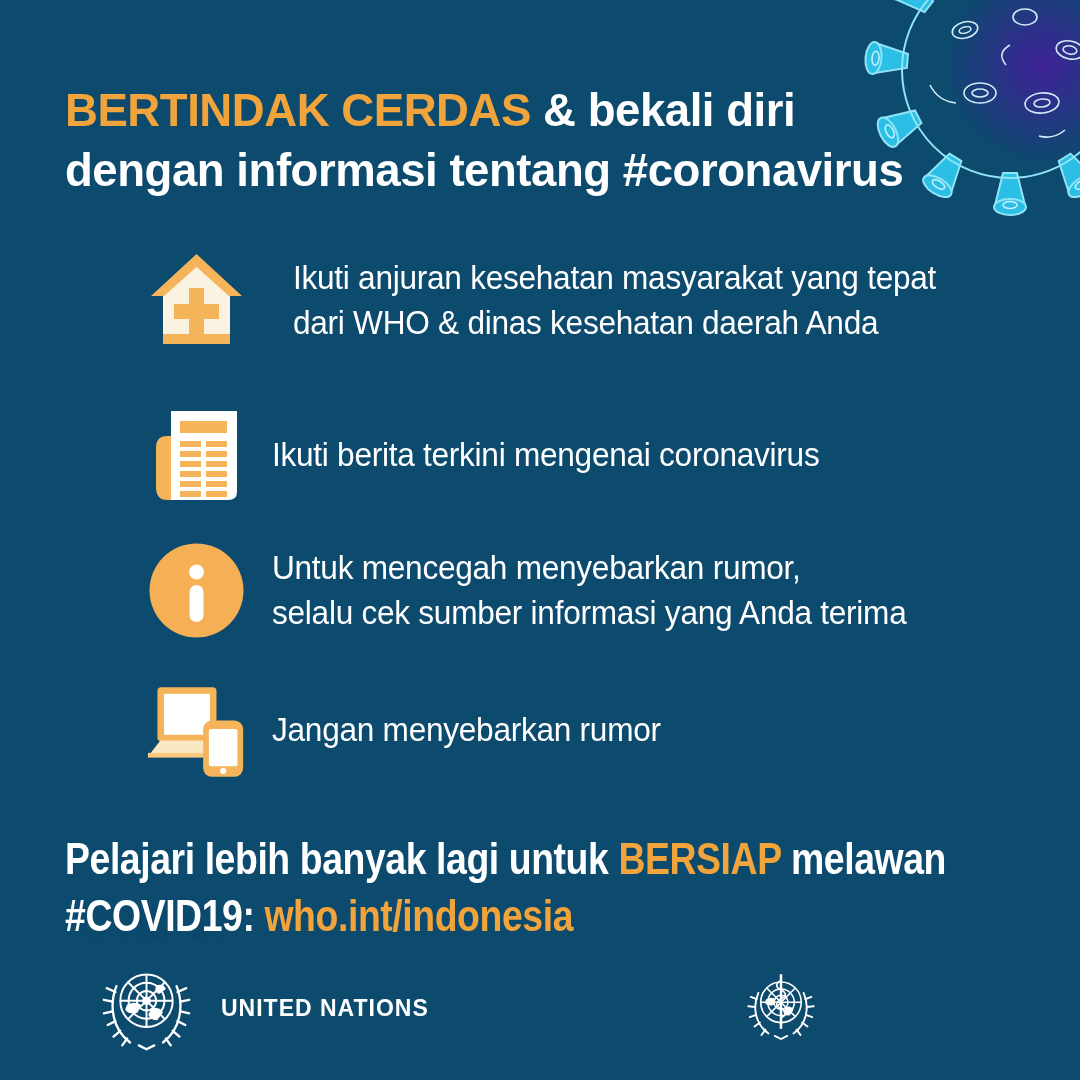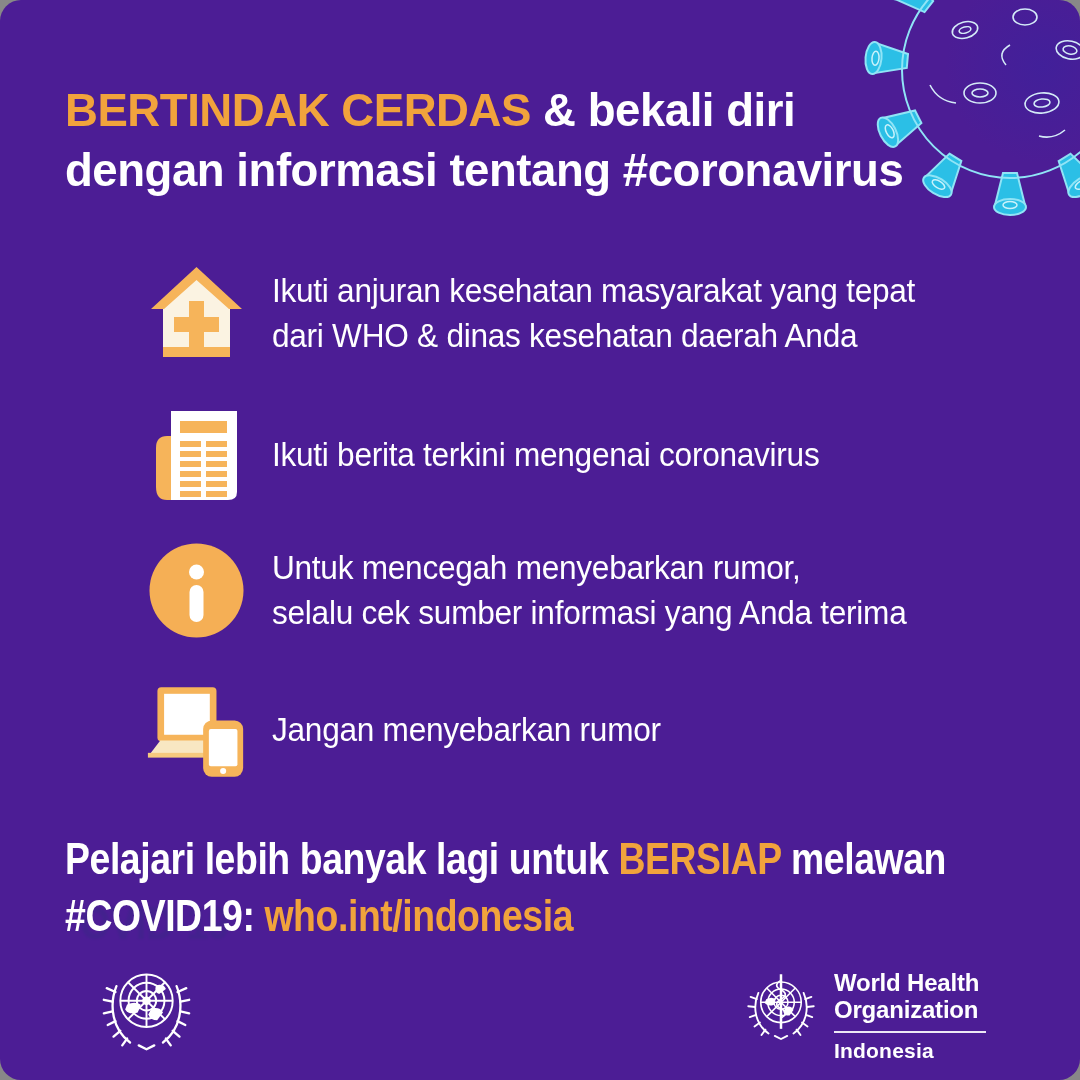--- a/index.html
+++ b/index.html
@@ -1,41 +1,40 @@
 <!DOCTYPE html>
 <html><head>
 <meta charset="utf-8">
 <style>
   html,body{margin:0;padding:0;background:#888;}
   .poster{
     position:relative; width:1080px; height:1080px; overflow:hidden;
-    background:#4c1d95;
+    background:#0c4a6e;
     font-family:"Liberation Sans", sans-serif;
     color:#fff;
-    border-radius:21px;
   }
   
   .virus{position:absolute; left:860px; top:-25px; width:290px; height:250px;}
   
   .ghost{
     position:absolute; left:80px; top:896px;
     font-size:46px; font-weight:bold; color:#06425f; opacity:.12;
     transform:scaleX(.85); transform-origin:left top; filter:blur(1px);
     letter-spacing:-0.5px;
   }
   
   .header{
     position:absolute; left:65px; top:80px; width:980px;
     font-size:47px; font-weight:bold; line-height:1.28; letter-spacing:-0.5px;
     transform:scaleX(.97); transform-origin:left top;
   }
   .hl{color:#F1A33C;}
   
   .item{position:absolute; left:146px; width:880px; display:flex; align-items:center;}
-  .item-1{top:261px; height:104px;}
+  .item-1{top:248px; height:104px;gap:21px;}
   .item-2{top:405px; height:100px;}
   .item-3{top:541px; height:98px;}
   .item-4{top:681px; height:98px;}
   .icon-box{width:100px; min-width:100px; height:100%; display:flex; align-items:center; justify-content:center;}
   .item-text{
     margin-left:26px; font-size:34px; line-height:1.33; letter-spacing:-0.3px;
     transform:scaleX(.93); transform-origin:left center; white-space:nowrap;
   }
   
   .footer{
@@ -214,20 +213,21 @@
         <line x1="23" y1="73" x2="16" y2="79"></line>
         <line x1="30" y1="81" x2="25" y2="88"></line>
         <line x1="82" y1="33" x2="91" y2="29"></line>
         <line x1="85" y1="43" x2="94" y2="41"></line>
         <line x1="85" y1="53" x2="94" y2="55"></line>
         <line x1="82" y1="63" x2="90" y2="67"></line>
         <line x1="77" y1="73" x2="84" y2="79"></line>
         <line x1="70" y1="81" x2="75" y2="88"></line>
       </g>
     </svg>
+    <div class="un-label">UNITED NATIONS</div>
   </div>
 
   <div class="who-block">
     <svg width="78" height="78" viewBox="0 0 100 100" aria-hidden="true">
       <g stroke="#FFFFFF" fill="none" stroke-width="2">
         <circle cx="50" cy="44" r="26"></circle>
         <circle cx="50" cy="44" r="17"></circle>
         <circle cx="50" cy="44" r="9"></circle>
         <line x1="24" y1="44" x2="76" y2="44"></line>
         <line x1="32" y1="26" x2="68" y2="62"></line>
@@ -248,23 +248,15 @@
         <line x1="18" y1="60" x2="10" y2="63"></line>
         <line x1="23" y1="70" x2="16" y2="75"></line>
         <line x1="30" y1="79" x2="25" y2="86"></line>
         <line x1="81" y1="40" x2="89" y2="37"></line>
         <line x1="83" y1="50" x2="92" y2="49"></line>
         <line x1="82" y1="60" x2="90" y2="63"></line>
         <line x1="77" y1="70" x2="84" y2="75"></line>
         <line x1="70" y1="79" x2="75" y2="86"></line>
       </g>
     </svg>
-    <div class="who-text">
-      <div class="who-name">
-        <span>World Health</span><br>
-        <span>Organization</span>
-      </div>
-      <div class="who-line"></div>
-      <div class="who-country">Indonesia</div>
-    </div>
   </div>
 
 </div>
 
 </body></html>

